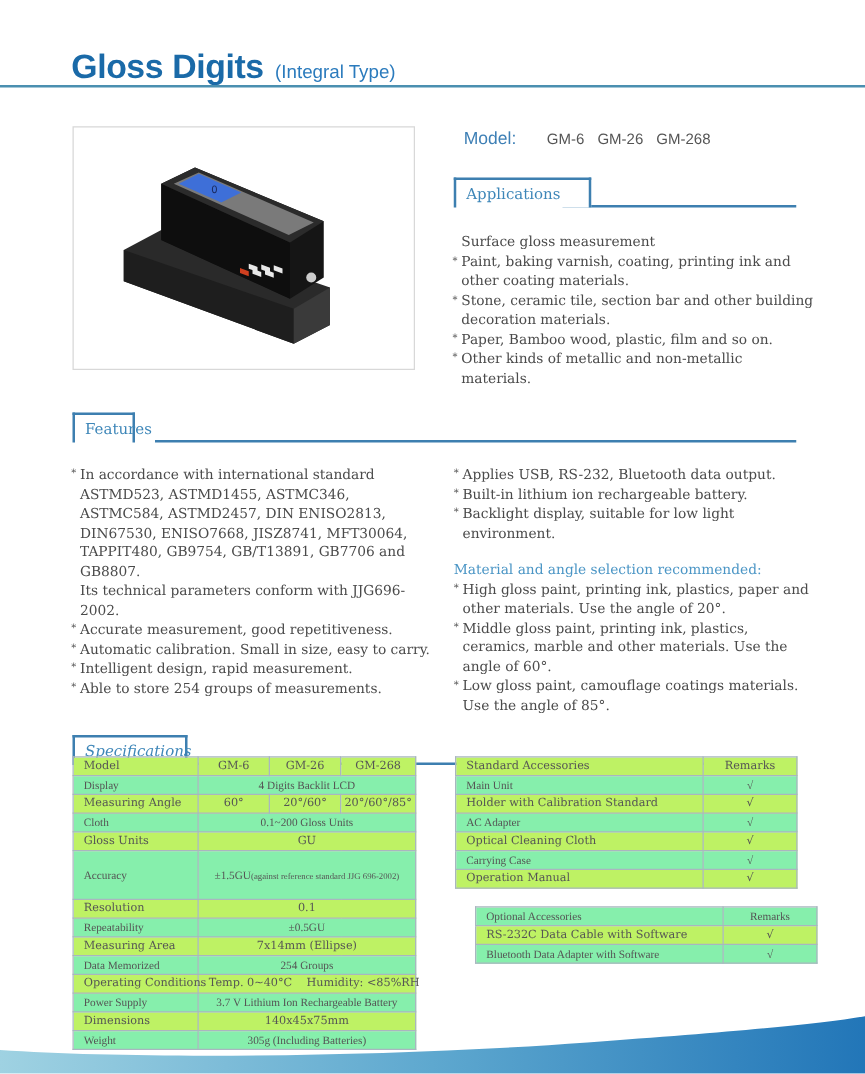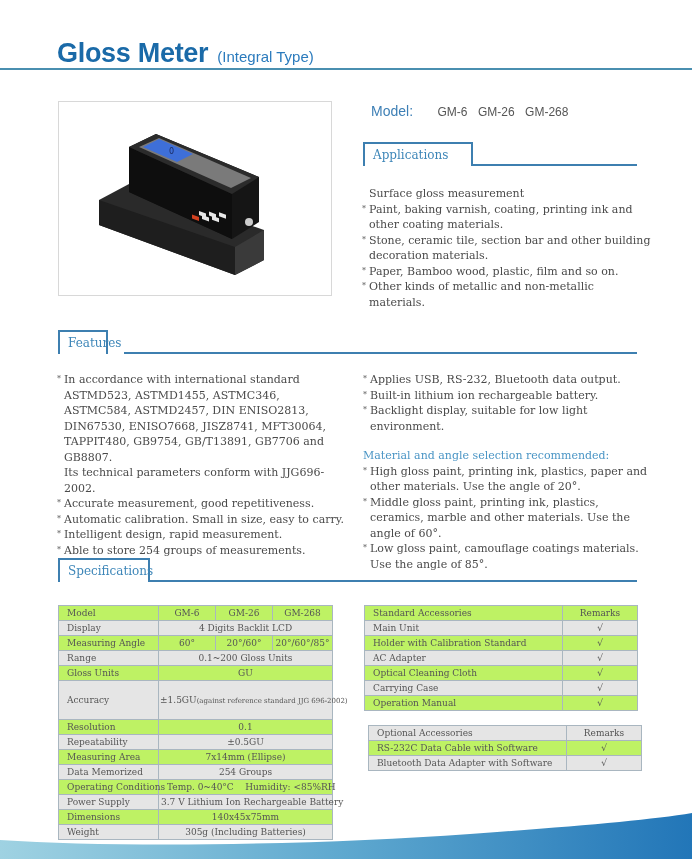--- a/index.html
+++ b/index.html
@@ -23,31 +23,31 @@
 
   .text-block { position: absolute; font-size: 11px; line-height: 15.5px; color: #4a4a4a; }
   .text-block .item { position: relative; padding-left: 7px; }
   .text-block .item .star { position: absolute; left: 0; top: -1px; font-size: 8px; }
   .text-block .plain { padding-left: 7px; }
   .text-block .heading { color: #4a95c5; margin-top: 14px; }
 
   table.spec { position: absolute; border-collapse: collapse; font-size: 9px; color: #555; table-layout: fixed; }
   table.spec td { border: 1px solid #a9b6c0; height: 15px; padding: 0 8px; white-space: nowrap; }
   table.spec tr.blue td { background: #bef264; }
-  table.spec tr.white td { background: #e5e5e5; }
+  table.spec tr.white td { background: #86efac; font-family: Liberation Serif, serif; }
   table.spec td.c { text-align: center; }
   table.spec .small { font-size: 7px; }
 
   .wave { position: absolute; left: 0; top: 800px; width: 692px; height: 59px; }
 </style>
 </head>
 <body>
 
 <div class="title">
-  <span class="main">Gloss Meter</span>
+  <span class="main">Gloss Digits</span>
   <span class="sub">(Integral Type)</span>
 </div>
 <div class="title-rule"></div>
 
 <div class="product-box">
   <svg width="272" height="193" viewBox="0 0 272 193">
 
     <polygon points="40,98 70,82 205,128 205,158 176,173 40,123" fill="#2a2a2a"></polygon>
     <polygon points="40,98 176,145 176,173 40,123" fill="#1e1e1e"></polygon>
     <polygon points="176,145 205,128 205,158 176,173" fill="#3a3a3a"></polygon>
@@ -106,21 +106,21 @@
 <div class="text-block" style="left:363px; top:372px; width:285px;">
   <div class="item"><span class="star">*</span><span>Applies USB, RS-232, Bluetooth data output.</span></div>
   <div class="item"><span class="star">*</span><span>Built-in lithium ion rechargeable battery.</span></div>
   <div class="item"><span class="star">*</span><span>Backlight display, suitable for low light environment.</span></div>
   <div class="heading">Material and angle selection recommended:</div>
   <div class="item"><span class="star">*</span><span>High gloss paint, printing ink, plastics, paper and other materials. Use the angle of 20°.</span></div>
   <div class="item"><span class="star">*</span><span>Middle gloss paint, printing ink, plastics, ceramics, marble and other materials. Use the angle of 60°.</span></div>
   <div class="item"><span class="star">*</span><span>Low gloss paint, camouflage coatings materials. Use the angle of 85°.</span></div>
 </div>
 
-<div class="section-tab" style="left:58px; top:558px; width:579px;">
+<div class="section-tab" style="left:58px; top:588px; width:579px;font-style:italic;">
   <div class="rule" style="left:90px;"></div>
   <div class="tab" style="width:92px;">Specifications</div>
 </div>
 
 <table class="spec" style="left:58px; top:605px; width:274px;">
   <colgroup>
       <col style="width:100px">
       <col style="width:57px">
       <col style="width:57px">
       <col style="width:60px">
@@ -136,21 +136,21 @@
     <td>Display</td>
     <td class="c" colspan="3">4 Digits Backlit LCD</td>
   </tr>
   <tr class="blue">
     <td>Measuring Angle</td>
     <td class="c">60°</td>
     <td class="c">20°/60°</td>
     <td class="c" style="padding:0 2px">20°/60°/85°</td>
   </tr>
   <tr class="white">
-    <td>Range</td>
+    <td>Cloth</td>
     <td class="c" colspan="3">0.1~200 Gloss Units</td>
   </tr>
   <tr class="blue">
     <td>Gloss Units</td>
     <td class="c" colspan="3">GU</td>
   </tr>
   <tr class="white">
     <td>Accuracy</td>
     <td class="c" colspan="3" style="padding:14px 1px"><span>±1.5GU</span><span class="small">(against reference standard JJG 696-2002)</span></td>
   </tr>
@@ -219,21 +219,21 @@
     <td>Carrying Case</td>
         <td class="c">√</td>
   </tr>
   <tr class="blue">
     <td>Operation Manual</td>
         <td class="c">√</td>
   </tr>
 </tbody>
   </table>
 
-<table class="spec" style="left:368px; top:725px; width:273px;">
+<table class="spec" style="left:380px; top:725px; width:273px;">
   <colgroup>
       <col style="width:198px">
       <col style="width:75px">
     </colgroup>
   <tbody>
       <tr class="white">
     <td>Optional Accessories</td>
     <td class="c">Remarks</td>
   </tr>
   <tr class="blue">

